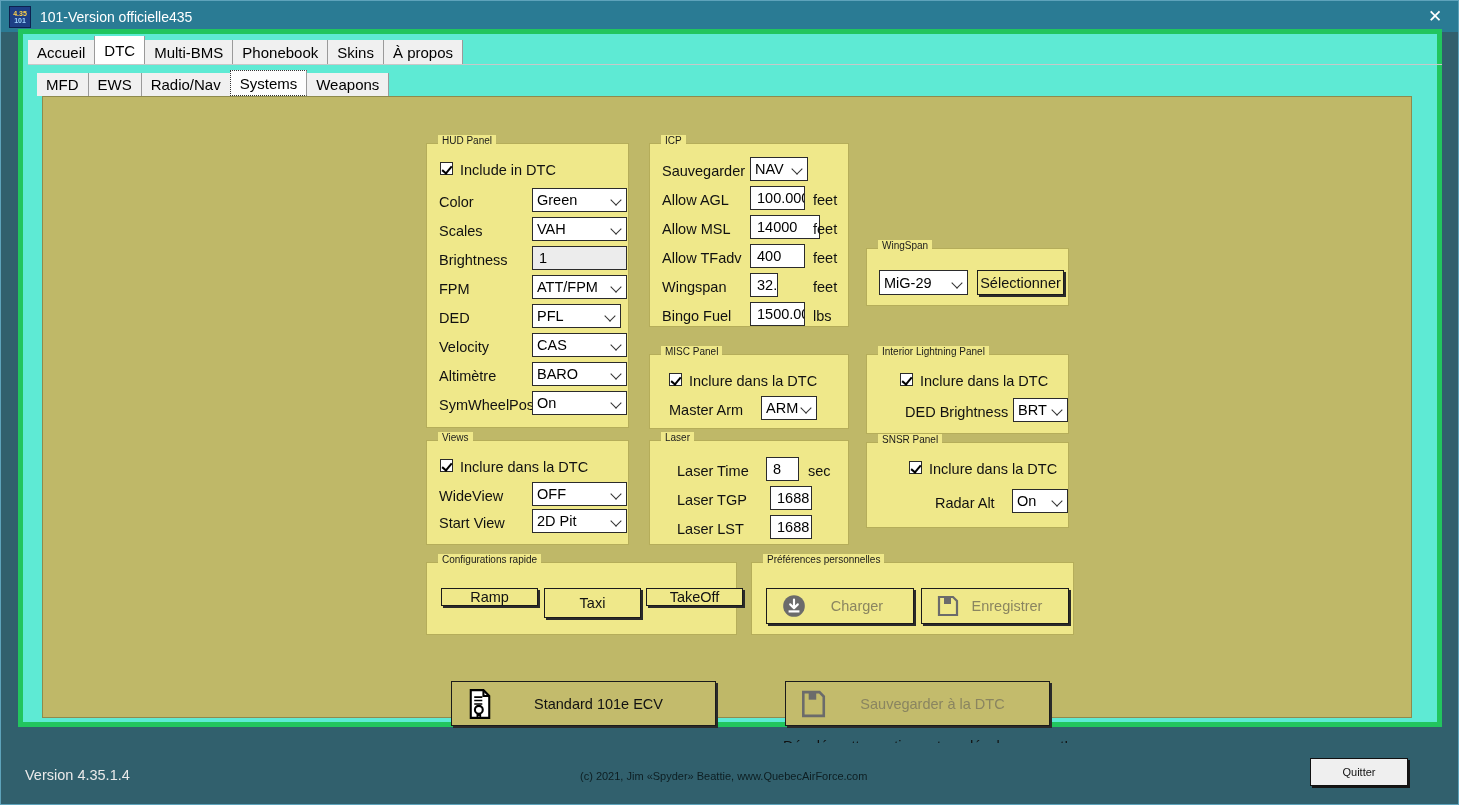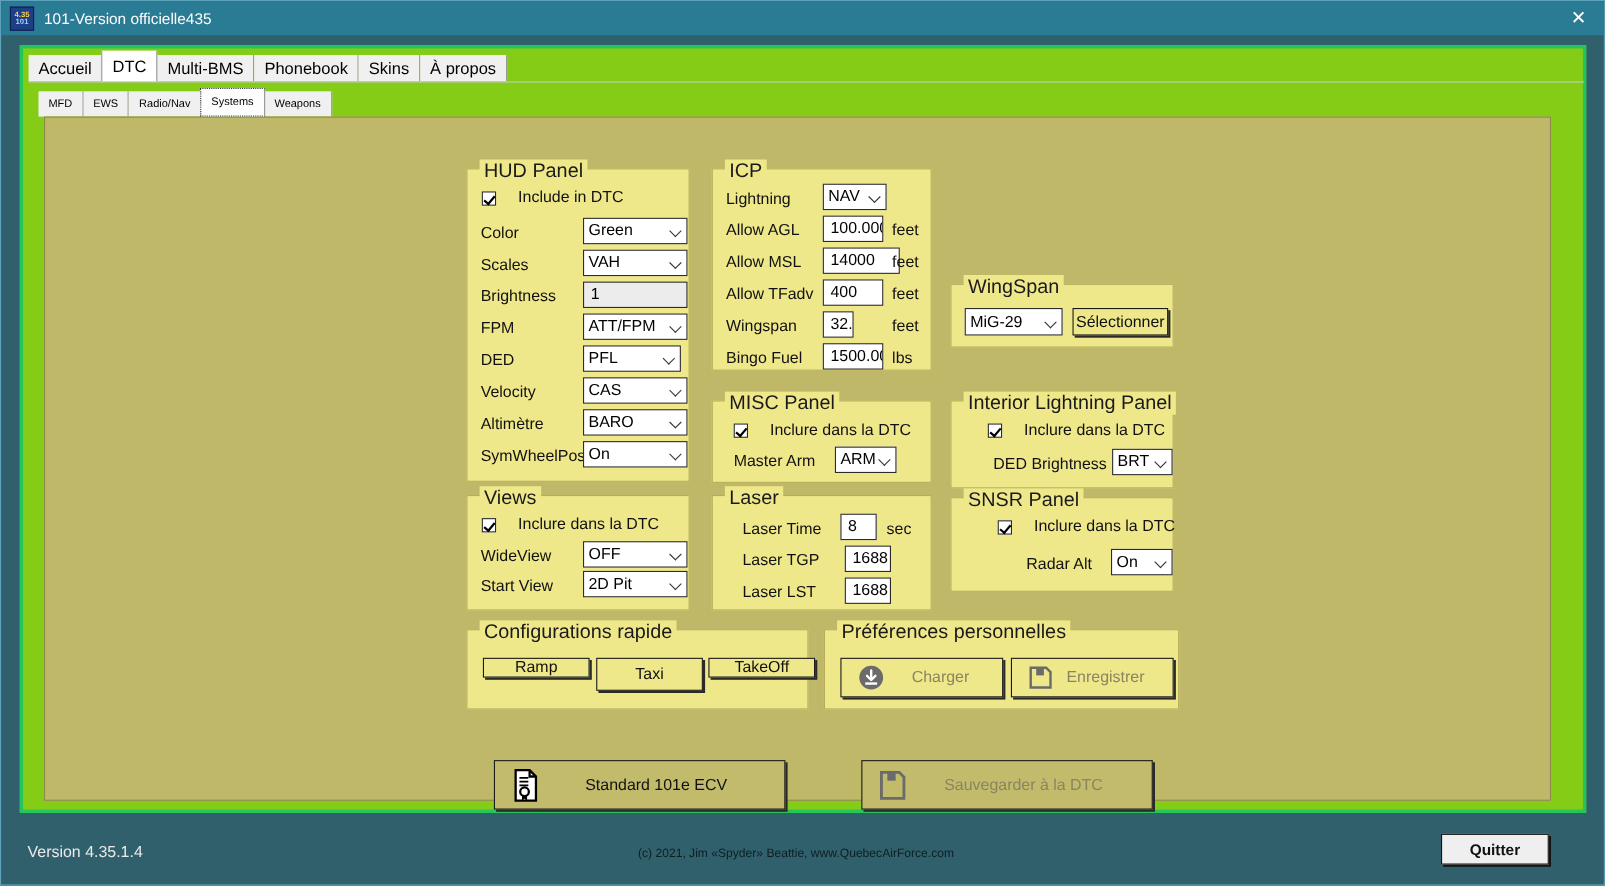--- a/index.html
+++ b/index.html
@@ -42,24 +42,24 @@
   }
   #titlebar-close {
     position: absolute; right: 0; top: 0;
     width: 46px; height: 31px;
     display: flex; align-items: center; justify-content: center;
     color: #ffffff; font-size: 17px;
   }
 
   
   #client {
-    position: absolute; left: 17px; top: 40px;
+    position: absolute; left: 17px; top: 28px;
     width: 1424px; height: 698px;
-    background: #84cc16;
-    border: 3px solid #22c55e;
+    background: #5eead4;
+    border: 5px solid #22c55e;
   }
 
   
   #tabs-outer {
     position: absolute; left: 5px; top: 4px;
     height: 26px;
     display: flex; align-items: flex-end;
   }
   .tab-o {
     height: 24px;
@@ -85,21 +85,21 @@
 
   
   #tabs-inner {
     position: absolute; left: 14px; top: 36px;
     height: 26px;
     display: flex; align-items: flex-end;
   }
   .tab-i {
     height: 23px;
     padding: 0 9px;
-    font-size: 10px; color: #000;
+    font-size: 15px; color: #000;
     background: #f0f0f0;
     border-right: 1px solid #9a9a9a;
     display: flex; align-items: center;
     line-height: 1;
   }
   .tab-i.sel {
     height: 26px;
     background: #fdfdfd;
     border: 1px dotted #333;
     border-right: 1px solid #9a9a9a;
@@ -118,21 +118,21 @@
   
   .grp {
     position: absolute;
     background: #efe88a;
     border: 1px solid #b5ad5a;
   }
   .grp > .grp-title {
     position: absolute; top: -9px; left: 11px;
     background: #efe88a;
     padding: 0 4px;
-    font-size: 18px; color: #1a1a1a;
+    font-size: 10px; color: #1a1a1a;
     white-space: nowrap;
   }
 
   
   .lbl {
     position: absolute;
     font-size: 14.5px; color: #111;
     white-space: nowrap;
     line-height: 1;
   }
@@ -166,24 +166,23 @@
     border: 1px solid #2b2b2b;
     display: flex; align-items: center;
     font-size: 14.5px; color: #000;
     padding-left: 6px;
     overflow: hidden; white-space: nowrap;
   }
   .txt-box.readonly { background: #ececec; }
 
   .chk-wrap {
     position: absolute;
-    display: flex; align-items: center;
+    display: flex; 
     font-size: 14.5px; color: #111;
     white-space: nowrap;
-    gap: 13px;
   }
   .chk {
     width: 13px; height: 13px;
     background: #fff;
     border: 1px solid #2b2b2b;
     margin-right: 7px;
     position: relative; flex: none;
   }
   .chk::after {
     content: "";
@@ -232,21 +231,21 @@
     position: absolute; left: 578px; top: 27px;
     font-size: 11px; color: #0d1e22;
   }
   #btn-quitter {
     position: absolute; right: 49px; top: 15px;
     width: 98px; height: 28px;
     background: #efefef;
     border: 1px solid #111;
     box-shadow: 2px 2px 0 #141414;
     display: flex; align-items: center; justify-content: center;
-    font-size: 14px; color: #111; font-weight: bold;
+    font-size: 11px; color: #111;
   }
 </style>
 </head>
 <body>
 
 <div id="window">
 
   <div id="titlebar">
     <div id="titlebar-icon">
       <span class="l1">4.35</span>
@@ -330,21 +329,21 @@
         <div class="lbl" style="left:12px; top:254px;">SymWheelPos</div>
         <div class="sel-box" style="left:105px; top:247px; width:95px; height:24px;">
           <span>On</span>
           <span class="chev"></span>
         </div>
       </div>
 
       <div class="grp" style="left:606px; top:46px; width:200px; height:184px;">
         <div class="grp-title">ICP</div>
 
-        <div class="lbl" style="left:12px; top:20px;">Lightning</div>
+        <div class="lbl" style="left:12px; top:20px;">Sauvegarder</div>
         <div class="sel-box" style="left:100px; top:13px; width:58px; height:24px;">
           <span>NAV</span>
           <span class="chev"></span>
         </div>
 
         <div class="lbl" style="left:12px; top:49px;">Allow AGL</div>
         <div class="txt-box" style="left:100px; top:42px; width:55px; height:24px;">
           <span>100.000</span>
         </div>
         <div class="lbl" style="left:163px; top:49px;">feet</div>

